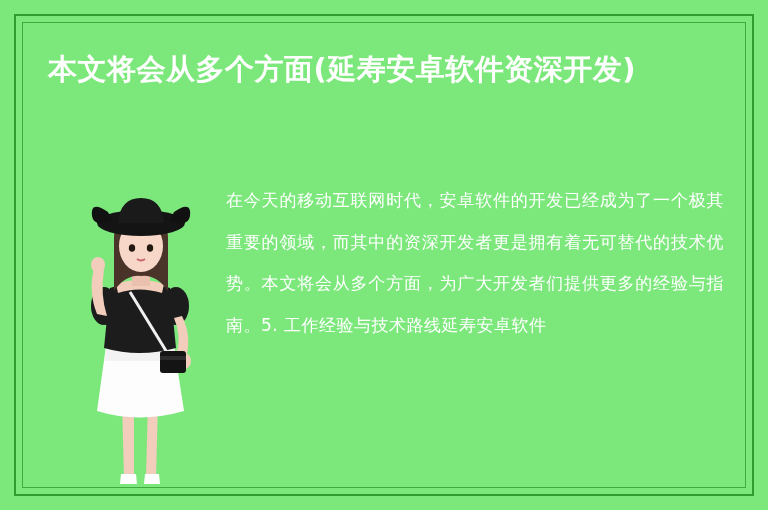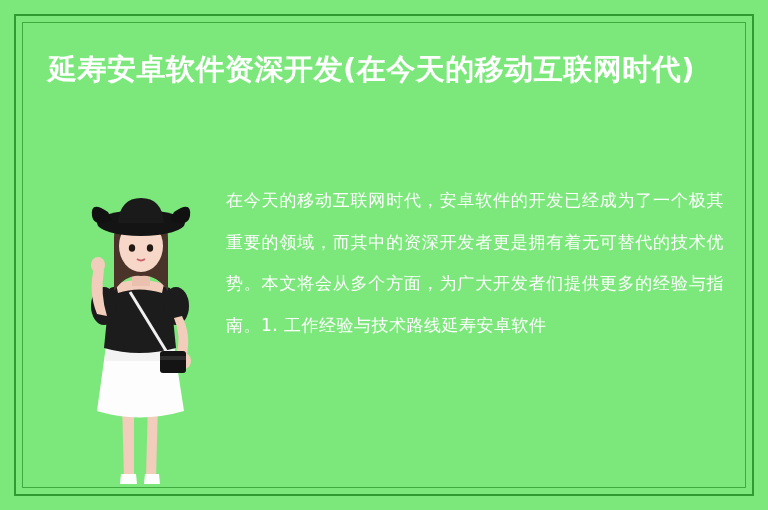--- a/index.html
+++ b/index.html
@@ -88,21 +88,21 @@
 </style>
 </head>
 <body>
 
 <div class="page">
   <div class="frame-outer"></div>
   <div class="frame-inner"></div>
 
   <div class="content">
 
-    <div class="title">延寿安卓软件资深开发(在今天的移动互联网时代)</div>
+    <div class="title">本文将会从多个方面(延寿安卓软件资深开发)</div>
 
     <div class="body-wrap">
 
       <div class="illustration">
         <svg viewBox="0 0 150 290" width="150" height="290" xmlns="http://www.w3.org/2000/svg">
 
           <path d="M58 205 L60 282 L70 282 L70 205 Z" fill="#f2cdbb"></path>
           <path d="M84 205 L82 282 L92 282 L94 205 Z" fill="#f2cdbb"></path>
 
           <path d="M57 278 L72 278 L73 288 L56 288 Z" fill="#ffffff"></path>
@@ -144,17 +144,17 @@
           <path d="M44 16 Q26 4 28 20 Q30 32 48 24 Z" fill="#111111"></path>
           <path d="M110 16 Q128 4 126 20 Q124 32 106 24 Z" fill="#111111"></path>
 
           <path d="M66 96 L104 158" stroke="#f0f0f0" stroke-width="3" fill="none"></path>
 
           <rect x="96" y="155" width="26" height="22" rx="3" fill="#141414"></rect>
           <rect x="96" y="160" width="26" height="4" fill="#2c2c2c"></rect>
         </svg>
       </div>
 
-      <div class="paragraph">在今天的移动互联网时代，安卓软件的开发已经成为了一个极其重要的领域，而其中的资深开发者更是拥有着无可替代的技术优势。本文将会从多个方面，为广大开发者们提供更多的经验与指南。1. 工作经验与技术路线延寿安卓软件</div>
+      <div class="paragraph">在今天的移动互联网时代，安卓软件的开发已经成为了一个极其重要的领域，而其中的资深开发者更是拥有着无可替代的技术优势。本文将会从多个方面，为广大开发者们提供更多的经验与指南。5. 工作经验与技术路线延寿安卓软件</div>
 
     </div>
   </div>
 </div>
 
 </body></html>

